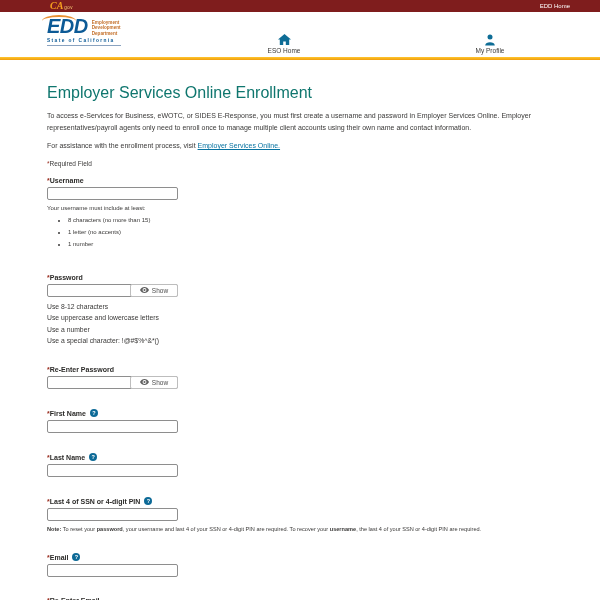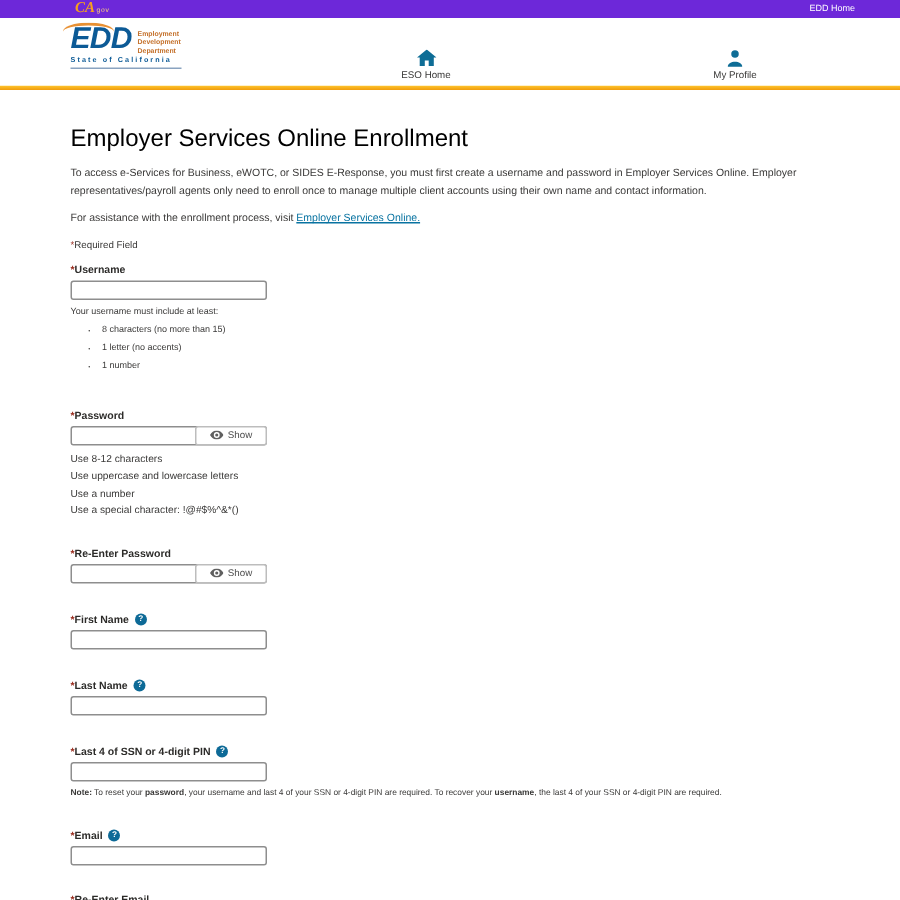--- a/index.html
+++ b/index.html
@@ -1,20 +1,20 @@
 <!DOCTYPE html>
 <html><head>
 <meta charset="utf-8">
 <style>
   * { margin:0; padding:0; box-sizing:border-box; }
   html,body { width:600px; height:600px; overflow:hidden; background:#fff;
     font-family:"Liberation Sans", sans-serif; color:#3a3938; }
 
   
-  .topbar { height:12px; background:#6d28d9; display:flex; align-items:center;
+  .topbar { height:12px; background:#7f1d1d; display:flex; align-items:center;
     justify-content:space-between; padding:0 30px 0 50px; }
   .ca-logo { display:flex; align-items:baseline; cursor:pointer; }
   .ca-logo .ca { font-family:"Liberation Serif", serif; font-style:italic; font-weight:bold;
     color:#f6a01e; font-size:10px; line-height:10px; }
   .ca-logo .gov { font-size:4.5px; color:#ffd37a; margin-left:1px; letter-spacing:.5px; }
   .topbar-link { color:#ffffff; font-size:6px; text-decoration:none; cursor:pointer; }
 
   
   .header { position:relative; height:45px; background:#fff; }
   .edd-logo { position:absolute; left:47px; top:7px; cursor:pointer; }
@@ -31,21 +31,21 @@
   .nav-item { position:absolute; top:20px; width:72px; text-align:center; cursor:pointer; }
   .nav-item .nav-icon { display:block; height:12px; }
   .nav-item .nav-label { display:block; margin-top:3px; font-size:6.5px; color:#3a3938; }
   .nav-eso { left:248px; }
   .nav-profile { left:454px; }
 
   .accent-rule { height:3px; background:linear-gradient(#ffc62e,#f09c0c); }
 
   
   .main { padding:24px 44px 0 47px; }
-  h1 { font-size:16px; font-weight:400; color:#000000; }
+  h1 { font-size:16px; font-weight:400; color:#0f766e; }
   .intro { margin-top:8px; font-size:7px; line-height:11.5px; max-width:512px; }
   .assist { margin-top:9px; font-size:7px; }
   .assist a { color:#0873a1; text-decoration:underline; cursor:pointer; }
   .required-note { margin-top:11px; font-size:6.5px; }
   .req { color:#9a2e20; }
 
   .field { margin-top:20px; }
   .field-username { margin-top:10px; }
   .field-password { margin-top:24px; }
   .label { display:flex; align-items:center; font-size:7px; font-weight:bold; color:#2c2b29; }

